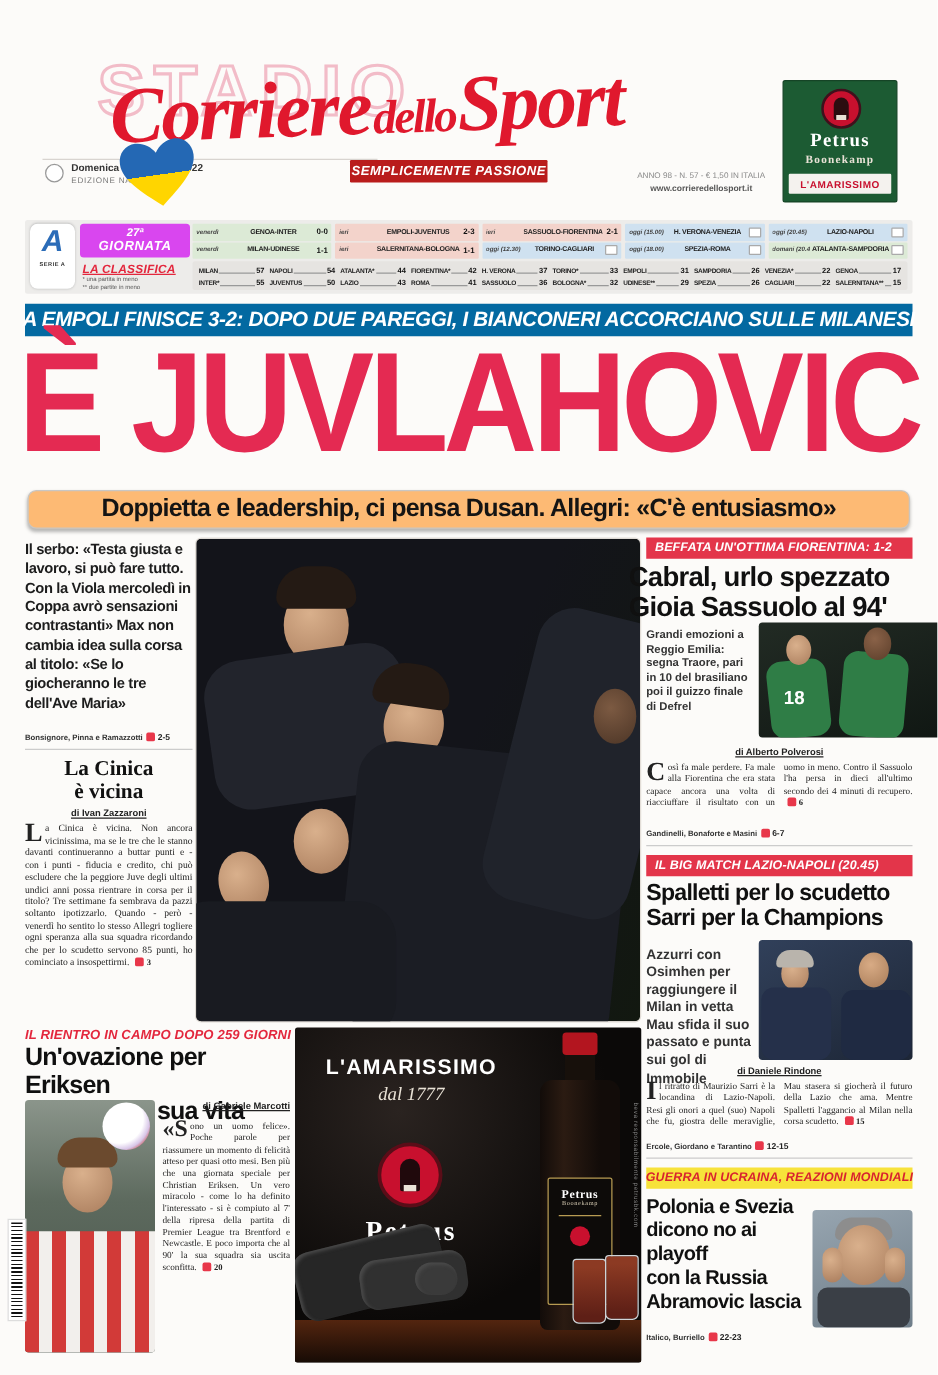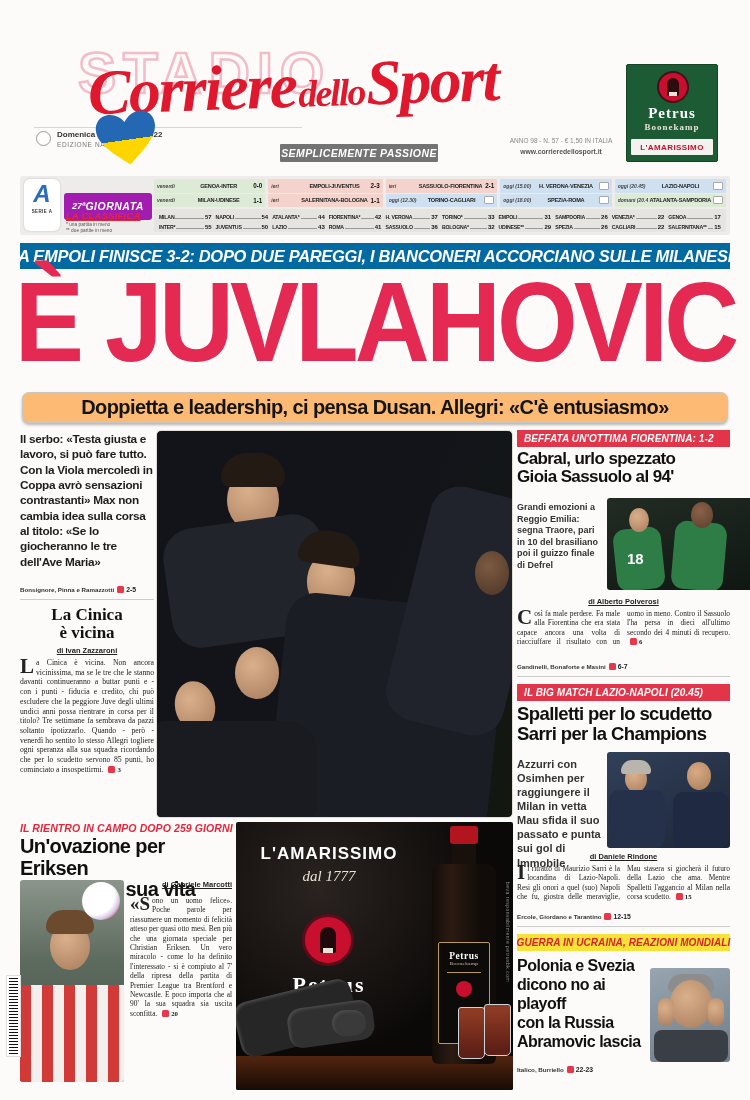--- a/index.html
+++ b/index.html
@@ -10,37 +10,37 @@
   
   .stadio{left:78px;top:40px;font-size:57px;font-weight:900;letter-spacing:7px;color:rgba(255,255,255,0);-webkit-text-stroke:2.5px #f2bcc8;z-index:1;white-space:nowrap}
   .logo{left:88px;top:54px;z-index:3;transform:rotate(-2deg);color:#e0182d;font-family:"Liberation Serif",serif;font-style:italic;font-weight:bold;white-space:nowrap;letter-spacing:-2px}
   .logo .big{font-size:64px;line-height:1}
   .logo .mid{font-size:38px}
   .mast-rule{left:34px;top:127px;width:268px;border-top:1px solid #d8d4d0;z-index:2}
   .edition-circle{left:36px;top:131px;width:15px;height:15px;border:1px solid #999;border-radius:50%;background:#fff;z-index:2}
   .mast-date{left:57px;top:130px;font-size:8px;font-weight:bold;color:#333;z-index:2}
   .mast-edition{left:57px;top:141px;font-size:6.5px;color:#777;letter-spacing:.6px;z-index:2}
   .heart{left:96px;top:110px;z-index:4}
-  .tagline{left:280px;top:144px;width:158px;height:18px;background:#737373;color:#fff;font-style:italic;font-weight:900;font-size:10.5px;display:flex;align-items:center;justify-content:center;letter-spacing:.4px;z-index:3;border-radius:1px}
+  .tagline{left:280px;top:128px;width:158px;height:18px;background:#b91c1c;color:#fff;font-style:italic;font-weight:900;font-size:10.5px;display:flex;align-items:center;justify-content:center;letter-spacing:.4px;z-index:3;border-radius:1px}
   .issue{left:492px;top:137px;width:138px;text-align:center;font-size:6.5px;color:#888;z-index:2}
   .site{left:492px;top:148px;width:138px;text-align:center;font-size:6.8px;font-weight:bold;color:#555;z-index:2}
   .petrus-mast{left:626px;top:64px;width:92px;height:98px;background:#1c5b33;border:1px solid #154426;border-radius:2px;z-index:3}
   .pm-circle{left:30px;top:6px;width:32px;height:32px;border-radius:50%;background:#c8102e;border:2px solid #40101c;display:flex;align-items:center;justify-content:center}
   .pm-bust{width:12px;height:18px;background:#2b0d10;border-radius:6px 6px 2px 2px;position:relative}
   .pm-bust:after{content:"";position:absolute;left:2px;bottom:0;width:8px;height:4px;background:#e9e2d6}
   .pm-name{left:0;top:40px;width:100%;text-align:center;color:#fff;font-family:"Liberation Serif",serif;font-weight:bold;font-size:15px;letter-spacing:1px}
   .pm-name2{left:0;top:57px;width:100%;text-align:center;color:#e9e2d6;font-family:"Liberation Serif",serif;font-weight:bold;font-size:9px;letter-spacing:1px}
   .pm-strip{left:4px;top:74px;width:82px;height:16px;background:#f4f2ee;display:flex;align-items:center;justify-content:center;color:#c8102e;font-weight:900;font-size:8px;letter-spacing:.4px;border-radius:1px}
 
   
   .scorebar{left:20px;top:176px;width:710px;height:59px;background:#edecea;border-radius:2px;z-index:2}
   .seriea-badge{left:4px;top:3px;width:36px;height:52px;background:#fff;border-radius:6px;box-shadow:0 0 2px #bbb;text-align:center}
   .seriea-a{font-size:24px;font-weight:900;font-style:italic;color:#2b6cb8;line-height:30px}
   .seriea-txt{font-size:4.5px;font-weight:900;color:#333;letter-spacing:.4px}
-  .giornata-box{left:44px;top:17px;width:88px;height:27px;background:#a21caf;border-radius:3px;color:#fff;font-style:italic;font-weight:900;display:flex;flex-direction:row;align-items:center;justify-content:center;line-height:1.05}
+  .giornata-box{left:44px;top:3px;width:88px;height:27px;background:#d946ef;border-radius:3px;color:#fff;font-style:italic;font-weight:900;display:flex;flex-direction:column;align-items:center;justify-content:center;line-height:1.05}
   .giornata-box .l1{font-size:9px}
   .giornata-box .l2{font-size:10.5px;letter-spacing:.5px}
   .classifica{left:46px;top:34px;font-size:9.5px;font-weight:900;font-style:italic;color:#e3273d;text-decoration:underline;letter-spacing:.2px}
   .note{left:46px;font-size:4.8px;color:#555}
   .n1{top:46px}.n2{top:52px}
   .fx-grid{left:134px;top:3px;width:572px;height:28px;display:flex;gap:3px}
   .fx-col{flex:1;display:flex;flex-direction:column;gap:1px}
   .fx-cell{flex:1;display:flex;align-items:center;padding:0 3px;border-radius:1px}
   .fx-green{background:#dcead6}.fx-pink{background:#f3d3cb}.fx-blue{background:#cfe1f0}
   .fx-day{font-size:5px;font-weight:bold;font-style:italic;color:#444;width:30px;flex:none;white-space:nowrap;overflow:hidden}
@@ -81,21 +81,21 @@
   
   .quote-block{left:20px;top:432px;width:134px;font-size:11.8px;font-weight:800;color:#1d1d1d;line-height:1.3;letter-spacing:-.3px}
   .quote-byline{left:20px;top:586px;width:134px}
   .zaz-rule{left:20px;top:599px;width:134px}
   .zaz-title{left:20px;top:606px;width:134px;text-align:center;font-family:"Liberation Serif",serif;font-weight:bold;font-size:17px;line-height:1.08;color:#111}
   .zaz-byline{left:20px;top:646px;width:134px}
   .zaz-body{left:20px;top:658px;width:134px;font-family:"Liberation Serif",serif;font-size:7.7px;line-height:1.26;text-align:justify;color:#222}
 
   
   .fio-kicker{left:517px;top:430px;width:213px}
-  .fio-hl{left:517px;top:450px;width:213px;font-size:17px}
+  .fio-hl{left:503px;top:450px;width:213px;font-size:22px}
   .fio-lead{left:517px;top:502px;width:86px;font-size:9px;font-weight:bold;color:#333;line-height:1.28}
   .fio-photo{left:607px;top:498px;width:147px;height:92px;border-radius:3px;background:linear-gradient(160deg,#222b24,#101713);overflow:hidden}
   .shirt-green{position:absolute;background:#2f7d46;border-radius:12px}
   .num18{position:absolute;color:#fff;font-weight:900;font-size:15px}
   .fio-byline{left:517px;top:597px;width:213px}
   .fio-body{left:517px;top:609px;width:213px;height:52px}
   .fio-credits{left:517px;top:663px;width:213px}
   .div1{left:517px;top:676px;width:213px}
 
   

